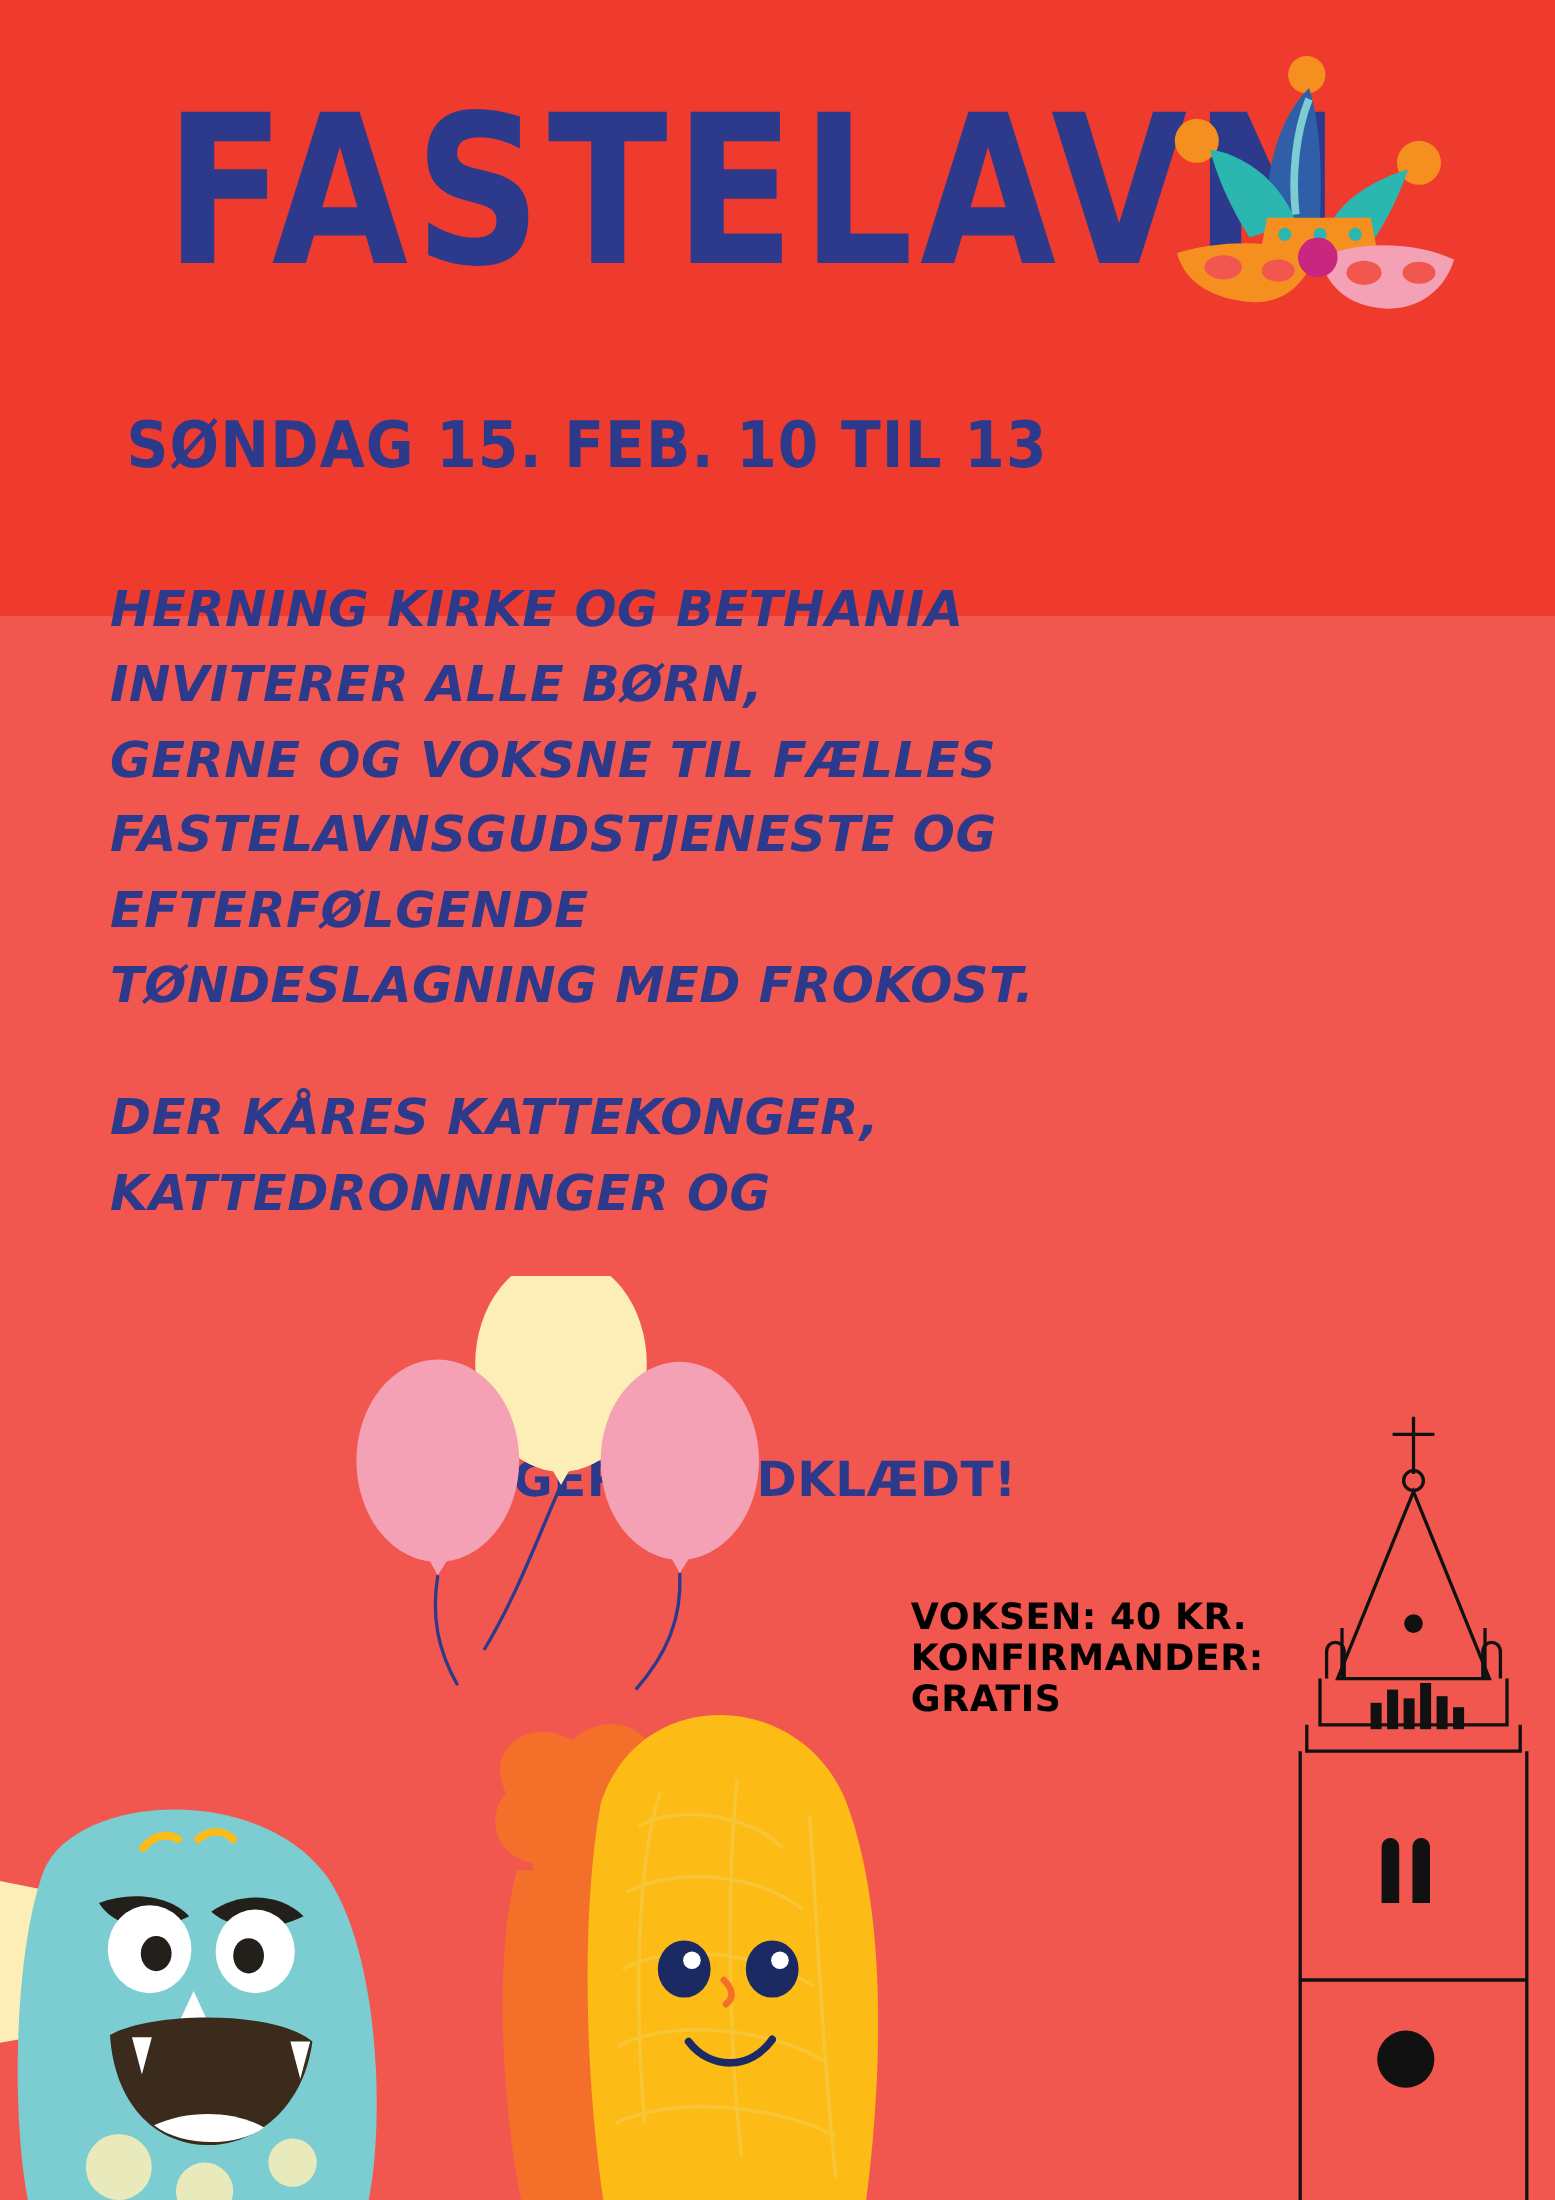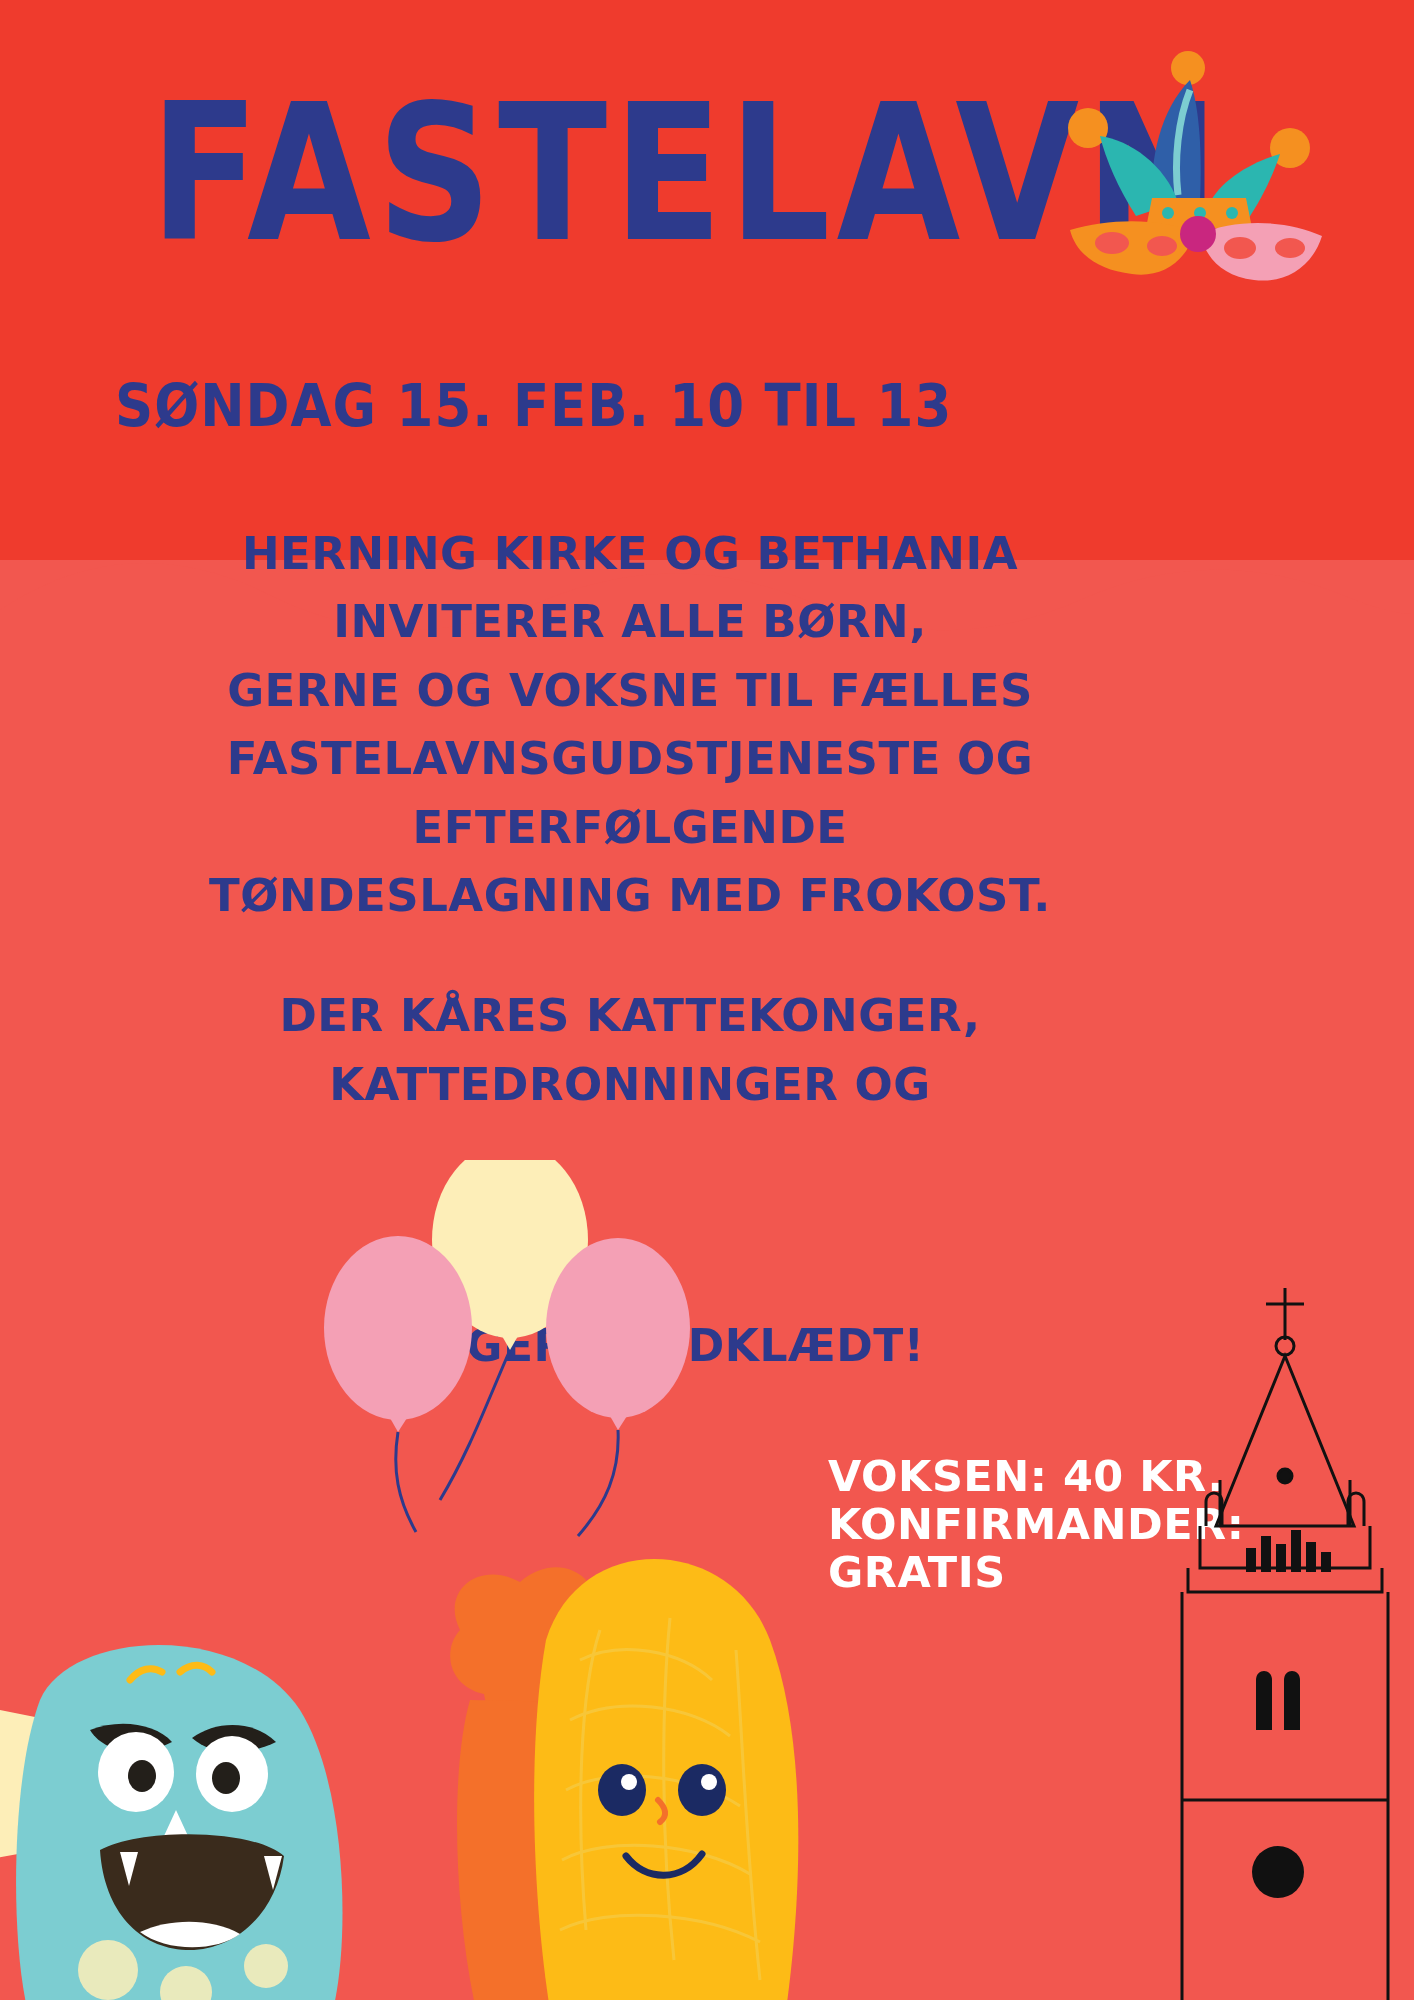--- a/index.html
+++ b/index.html
@@ -64,27 +64,28 @@
     font-family: "DejaVu Sans", sans-serif;
     transform: scaleY(1.1);
     transform-origin: left top;
   }
 
   .body-text {
     position: absolute;
     left: 100px;
     top: 520px;
     width: 1060px;
-    text-align: center;
+    text-align: left;
     color: #2d3a8c;
     font-weight: bold;
     font-size: 45px;
     line-height: 1.52;
     letter-spacing: 0.5px;
     font-family: "DejaVu Sans", sans-serif;
+    font-style: italic;
   }
   .body-text p { margin: 0 0 0 0; }
   .gap { height: 52px; }
 
   .kom {
     position: absolute;
     left: 100px;
     top: 1320px;
     width: 1060px;
     text-align: center;
@@ -92,23 +93,23 @@
     font-weight: bold;
     font-size: 44px;
     letter-spacing: 0.5px;
     font-family: "DejaVu Sans", sans-serif;
   }
 
   .price {
     position: absolute;
     left: 828px;
     top: 1452px;
-    color: #ffffff;
-    font-weight: bold;
-    font-size: 43px;
+    color: #000000;
+    font-weight: bold;
+    font-size: 33px;
     line-height: 1.12;
     letter-spacing: 0.5px;
     font-family: "DejaVu Sans", sans-serif;
   }
   .price div { white-space: nowrap; }
 
   
   .art { position: absolute; }
   .jester { left: 1040px; top: 50px; }
   .balloons { left: 320px; top: 1160px; }

